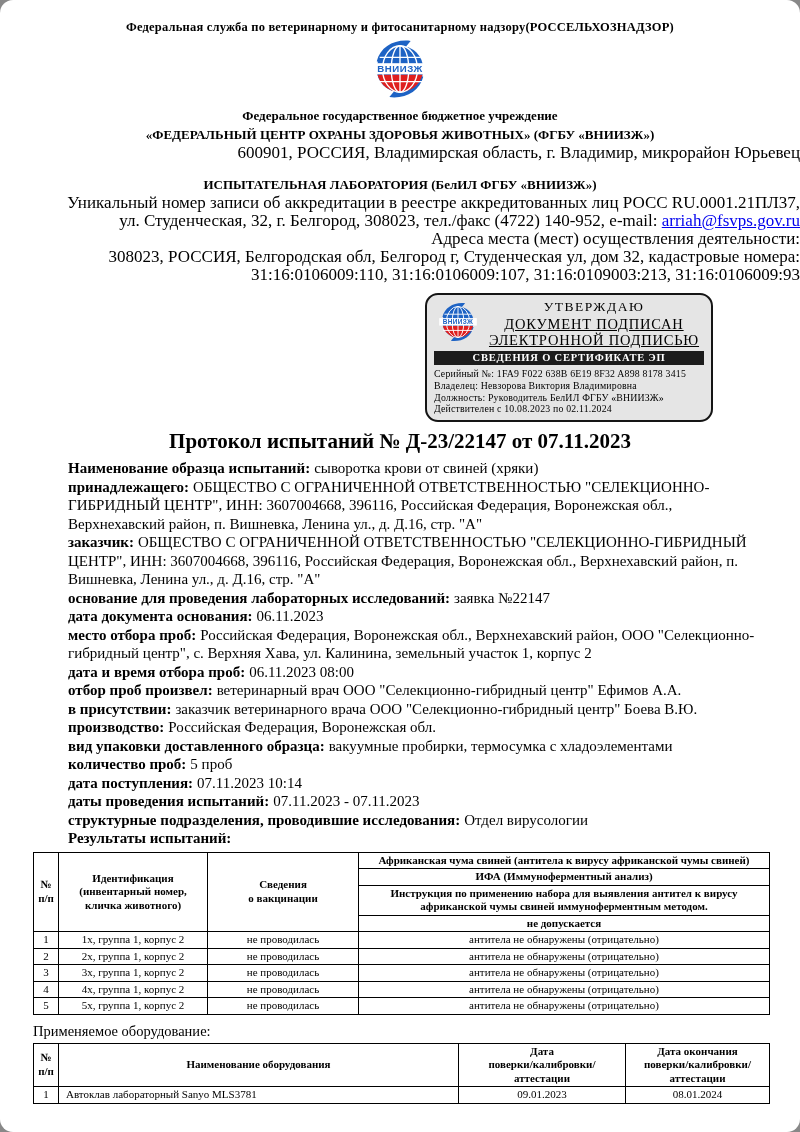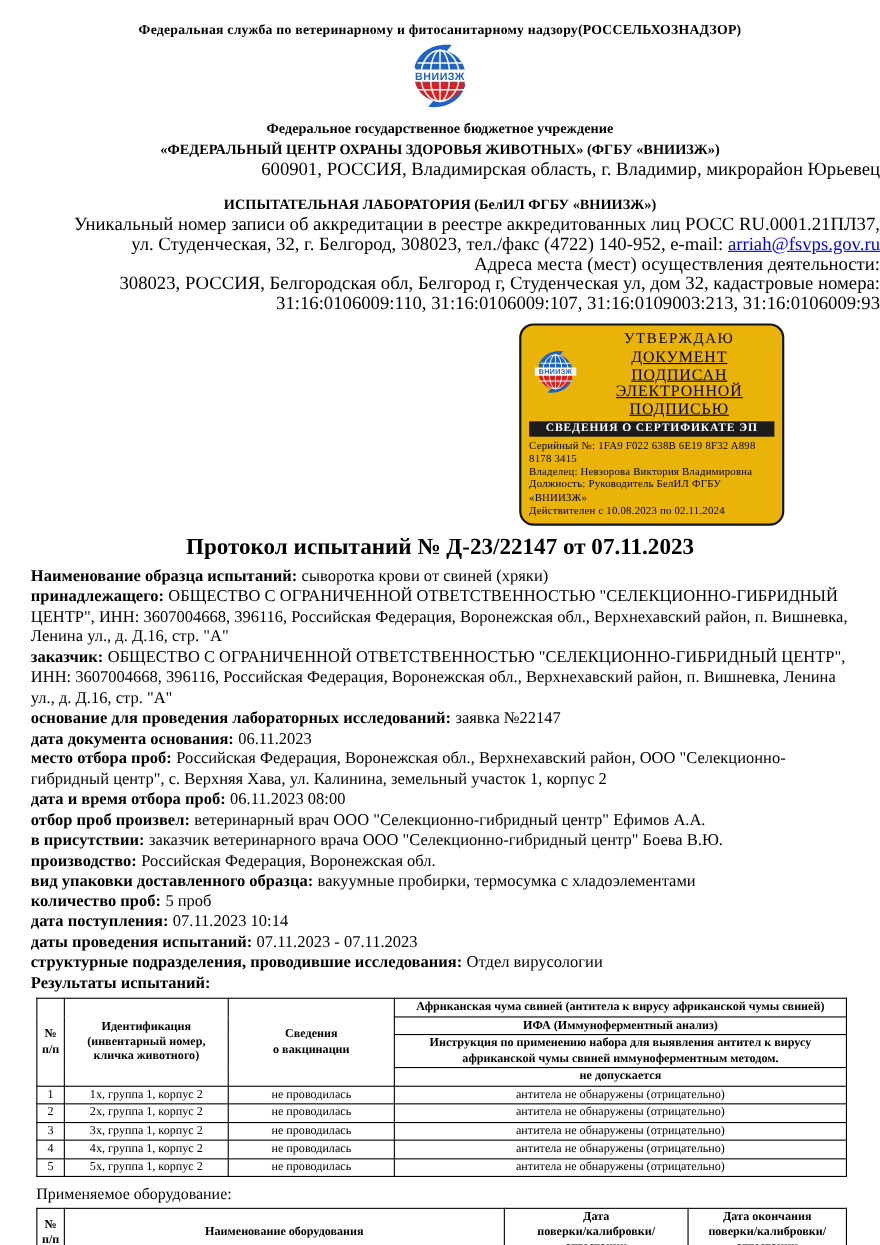--- a/index.html
+++ b/index.html
@@ -1,44 +1,44 @@
 <!DOCTYPE html>
 <html><head>
 <meta charset="utf-8">
 <style>
   * { margin:0; padding:0; box-sizing:border-box; }
   body { background:#888; }
   .page {
     width:800px; height:1132px; margin:0 auto; background:#ffffff;
-    font-family:"Liberation Serif", serif; color:#000; overflow:hidden; position:relative;
+    font-family:"Liberation Serif", serif; color:#000; overflow:hidden; position:relative;border-radius:13px;
   }
   .center { text-align:center; }
   .b { font-weight:bold; }
   a.link { color:#0000EE; text-decoration:underline; cursor:pointer; }
 
   .hdr { padding-top:20px; }
   .hdr .agency { font-size:12.5px; letter-spacing:0.2px; }
   .hdr .logo-wrap { margin:3px auto 2px; width:74px; }
   .hdr .l13 { font-size:17px; line-height:18px;text-align:right; }
   .hdr .l13b { font-size:13px; line-height:19px; }
   .hdr .gap { margin-top:13px; }
 
   .stamp-row { display:flex; justify-content:flex-end; padding-right:87px; margin-top:9px; }
-  .stamp { width:241px; border:2.5px solid #151515; border-radius:13px; padding:4px 0 5px; background:#eab308; }
+  .stamp { width:288px; border:2.5px solid #151515; border-radius:13px; padding:4px 0 5px; background:#e5e5e5; }
   .stamp-top { display:flex; align-items:center; padding:0 5px 0 7px; }
   .stamp-top-text { flex:1; text-align:center; }
   .approve { font-size:13.5px; letter-spacing:1.5px; margin-bottom:2px; }
   .signed { font-size:14.5px; letter-spacing:0.8px; line-height:15.5px;text-decoration:underline; }
   .cert-bar { background:#1c1c1c; color:#fff; text-align:center; font-size:10.5px; font-weight:bold;
               letter-spacing:0.8px; margin:3px 7px 3px 7px; padding:1px 0 2px; }
   .cert-line { font-size:9.8px; line-height:11.8px; padding:0 7px; letter-spacing:0.2px; }
 
   .doc-title { font-size:21px; margin-top:7px; }
 
-  .details { padding:5px 28px 0 28px; font-size:15px; line-height:18.5px; }
+  .details { padding:5px 28px 0 28px; font-size:15px; line-height:18.5px;margin-left:40px; }
   .detail .lbl { font-weight:bold; margin-right:4px; }
 
   table.grid { border-collapse:collapse; table-layout:fixed; margin:4px 0 0 33px; width:737px;
                font-size:11px; line-height:13.5px; }
   table.grid td { border:1px solid #000; text-align:center; vertical-align:middle; padding:1px 3px; }
   table.grid td.hb { font-weight:bold; }
   table.grid td.pre { white-space:pre-line; }
   table.grid td.left { text-align:left; padding-left:7px; }
 
   .equip-heading { font-size:14.5px; margin:8px 0 0 33px; }

